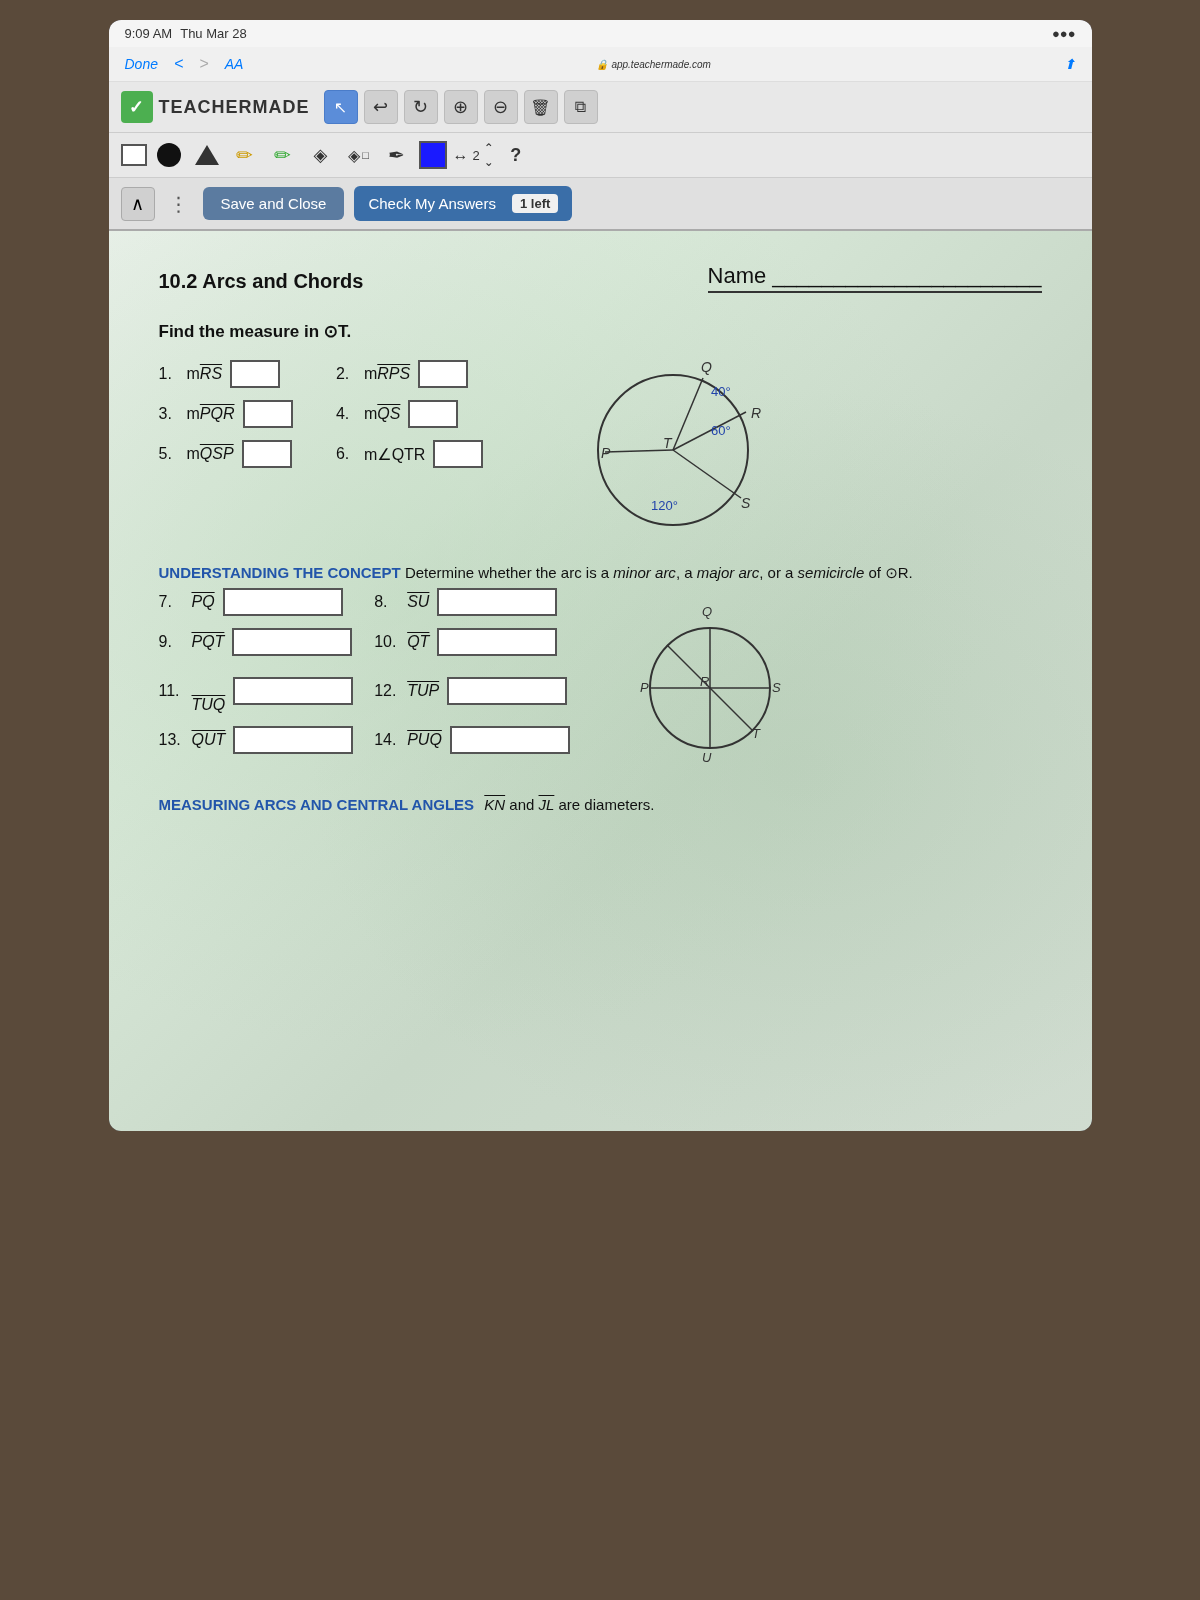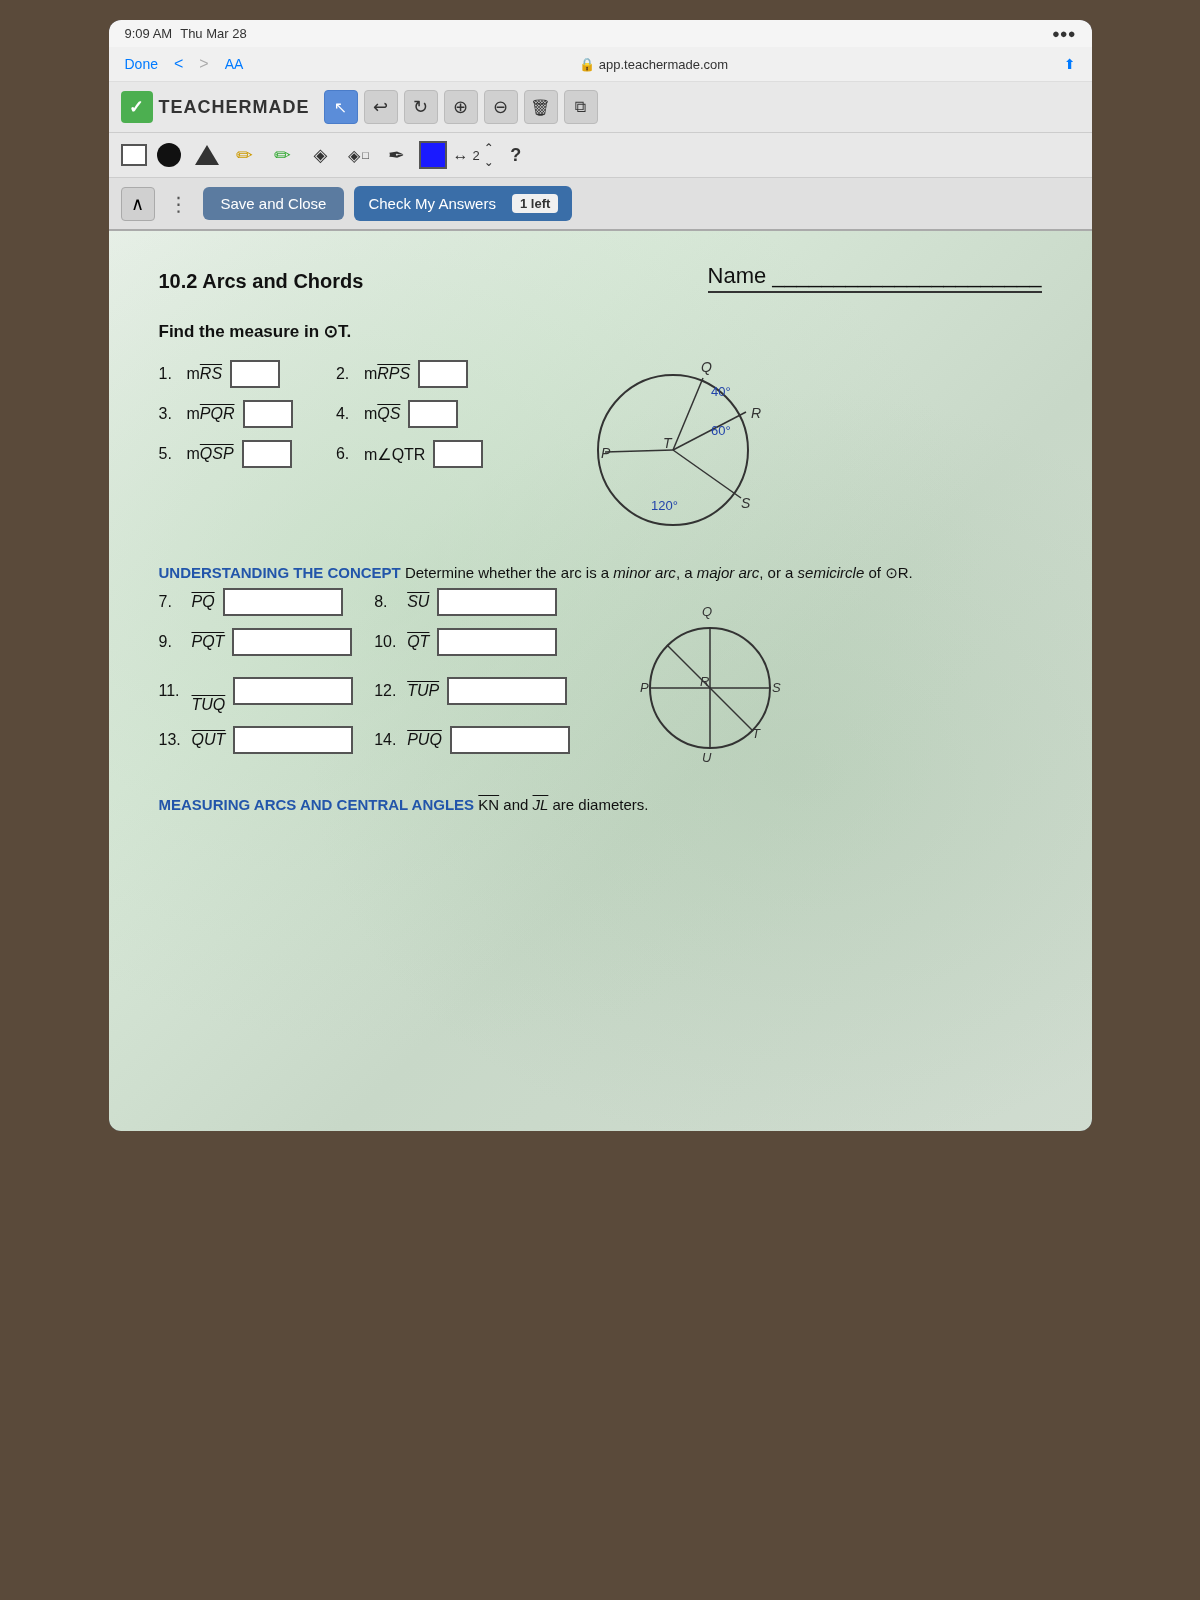--- a/index.html
+++ b/index.html
@@ -30,26 +30,27 @@
     .status-left { display: flex; gap: 8px; }
     .browser-bar {
       background: #f0f0f0;
       padding: 8px 16px;
       display: flex;
       align-items: center;
       gap: 16px;
       font-size: 14px;
       color: #007aff;
       border-bottom: 1px solid #ddd;
+      font-style: italic;
     }
     .browser-bar .url {
       flex: 1;
       text-align: center;
       color: #333;
-      font-size: 13px;
+      font-size: 10px;
     }
     .toolbar-main {
       background: #e8e8e8;
       padding: 8px 12px;
       display: flex;
       align-items: center;
       gap: 6px;
       border-bottom: 1px solid #ccc;
     }
     .logo-area {
@@ -515,19 +516,19 @@
               <text x="72" y="174" font-size="13" fill="#333" font-style="italic">U</text>
               <text x="122" y="150" font-size="13" fill="#333" font-style="italic">T</text>
             </svg>
           </div>
         </div>
       </div>
 
       <div class="measuring-section">
         <div class="measuring-title">
           <strong>M<span style="font-variant:small-caps;">EASURING</span> A<span style="font-variant:small-caps;">RCS AND</span> C<span style="font-variant:small-caps;">ENTRAL</span> A<span style="font-variant:small-caps;">NGLES</span></strong>
-          <span> <span style="text-decoration:overline; ">KN</span> and <span style="text-decoration:overline; font-style:italic;">JL</span> are diameters.</span>
+          <span> <span style="text-decoration:overline; font-style:italic;margin-left:6px;">KN</span> and <span style="text-decoration:overline; font-style:italic;">JL</span> are diameters.</span>
         </div>
       </div>
 
     </div>
   </div>
 </div>
 
 </body></html>

